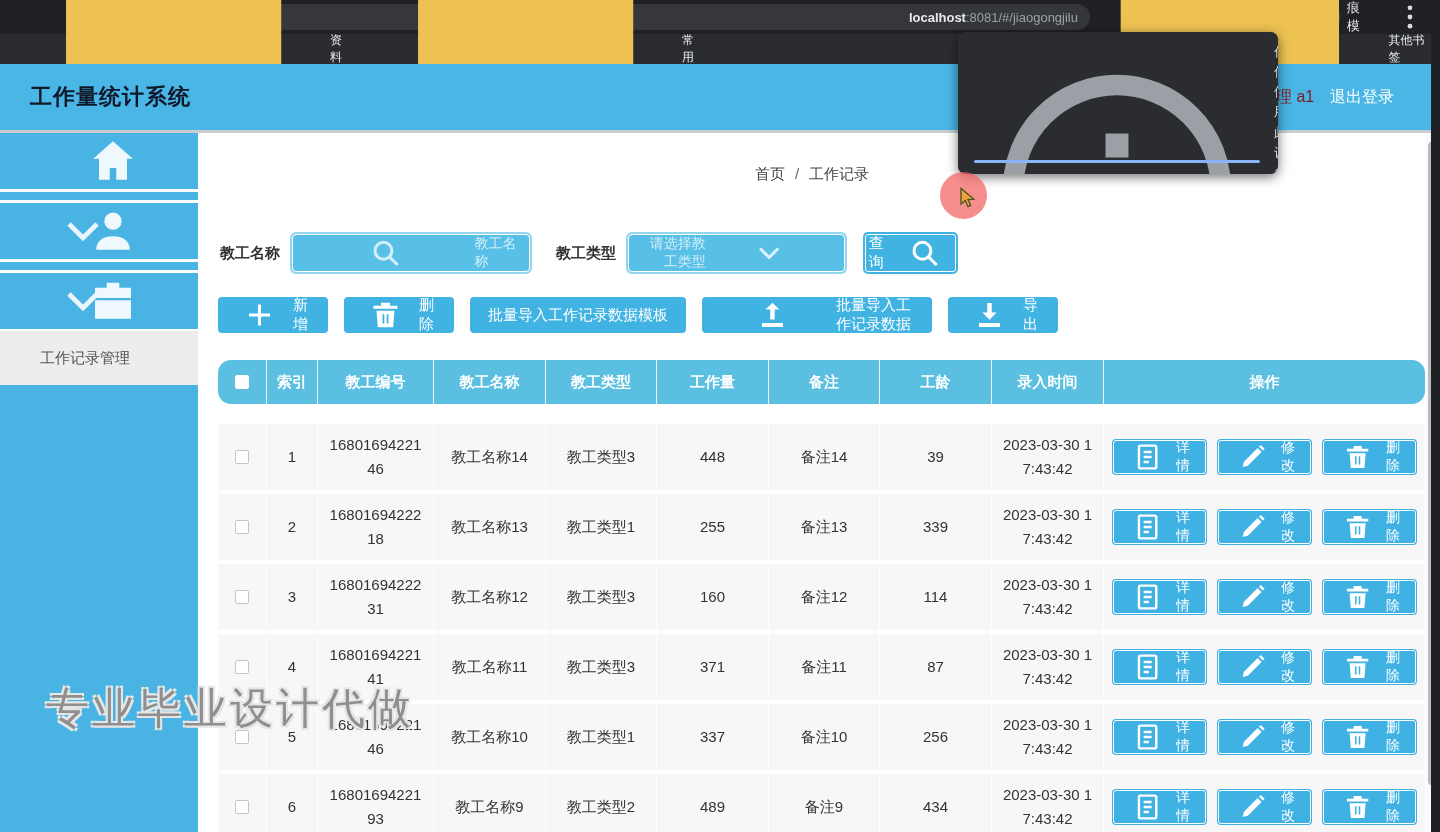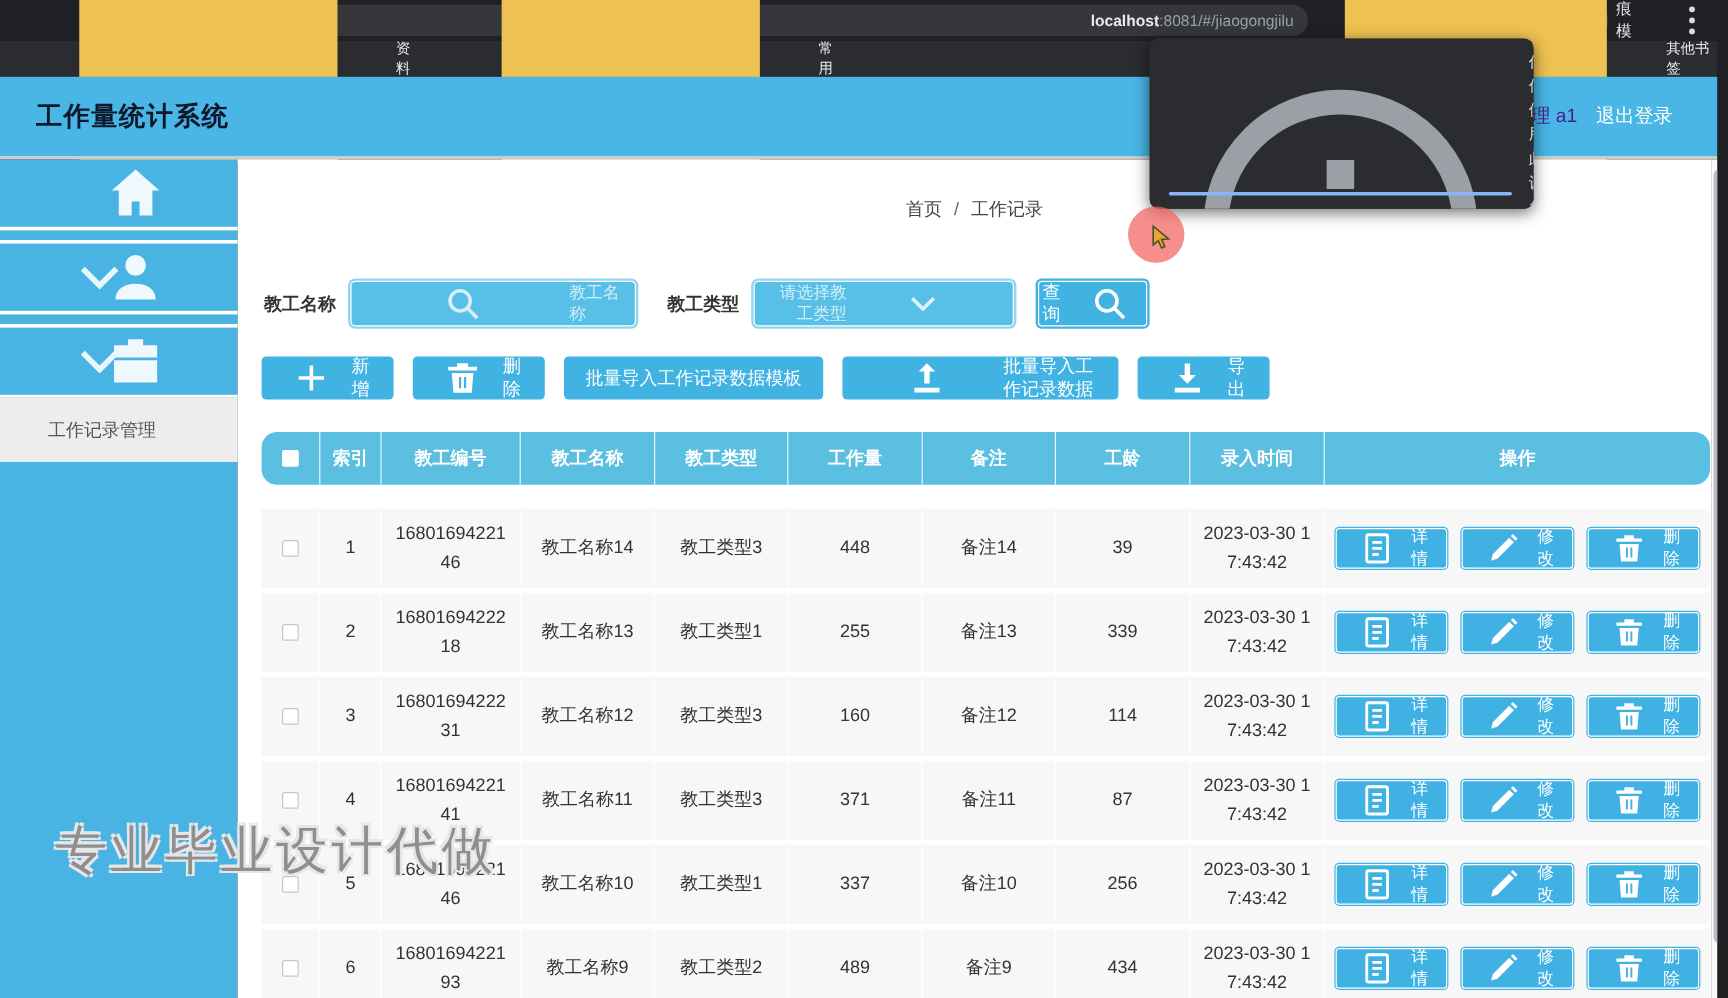--- a/index.html
+++ b/index.html
@@ -38,21 +38,21 @@
   .bm-item .ic svg { width:100%; height:100%; display:block; }
   .bm-label { color:#e8eaed; font-size:12px; }
   .bm-right { position:absolute; right:10px; top:0; height:30px; display:flex; align-items:center; gap:8px; }
   .bm-sep { width:1px; height:16px; background:#5f6368; margin-right:4px; }
 
   
   .app-header { position:absolute; left:0; top:64px; width:1440px; height:66px; background:#49b6e6; }
   .app-title { position:absolute; left:30px; top:50%; transform:translateY(-50%);
     color:#0f172a; font-size:22px; font-weight:bold; letter-spacing:1px; }
   .hdr-user { position:absolute; left:1276px; top:50%; transform:translateY(-50%);
-    color:#4c1d95; font-size:16px; }
+    color:#7f1d1d; font-size:16px; }
   .hdr-logout { position:absolute; left:1330px; top:50%; transform:translateY(-50%);
     color:#fff; font-size:16px; cursor:pointer; }
   .header-line { position:absolute; left:0; top:130px; width:1440px; height:3px; background:#c9cdd0; }
 
   
   .sidebar { position:absolute; left:0; top:133px; width:198px; height:699px; background:#49b4e4; }
   .side-item { height:56px; display:flex; align-items:center; color:#fff; font-size:16px;
     padding-left:28px; gap:12px; position:relative; cursor:pointer; }
   .side-item .ic { width:18px; height:18px; color:#eef8fd; flex:0 0 auto; }
   .side-item .ic svg { width:100%; height:100%; display:block; }

